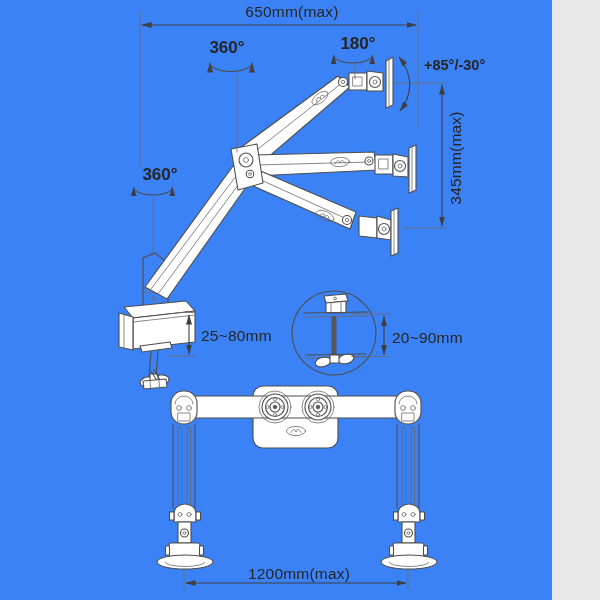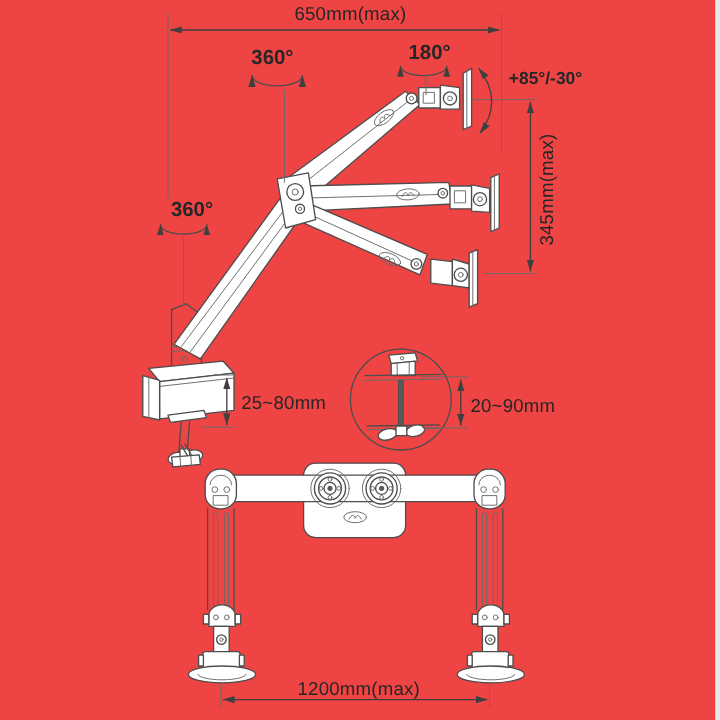--- a/index.html
+++ b/index.html
@@ -1,17 +1,17 @@
 <!DOCTYPE html>
 <html><head>
 <meta charset="utf-8">
 <style>
   html,body{margin:0;padding:0;background:#e8e8e8;}
   #stage{
-    width:596px;height:600px;background:#ef4444;position:relative;
+    width:552px;height:600px;background:#3b82f6;position:relative;
     font-family:"Liberation Sans", sans-serif;overflow:hidden;
   }
   svg{display:block;}
   svg *{vector-effect:non-scaling-stroke;}
   .ln{fill:none;stroke:#4d4d4d;stroke-width:1.1;stroke-linejoin:round;stroke-linecap:round;}
   .ln-thin{fill:none;stroke:#6a6a6a;stroke-width:0.8;stroke-linejoin:round;stroke-linecap:round;}
   .shape{fill:#ffffff;stroke:#4d4d4d;stroke-width:1.1;stroke-linejoin:round;}
   .dimline{fill:none;stroke:#3f3f3f;stroke-width:1.1;}
   .dark{fill:#5a5a5a;stroke:#4d4d4d;stroke-width:0.8;}
   text{fill:#262626;stroke:none;font-family:"Liberation Sans", sans-serif;}

